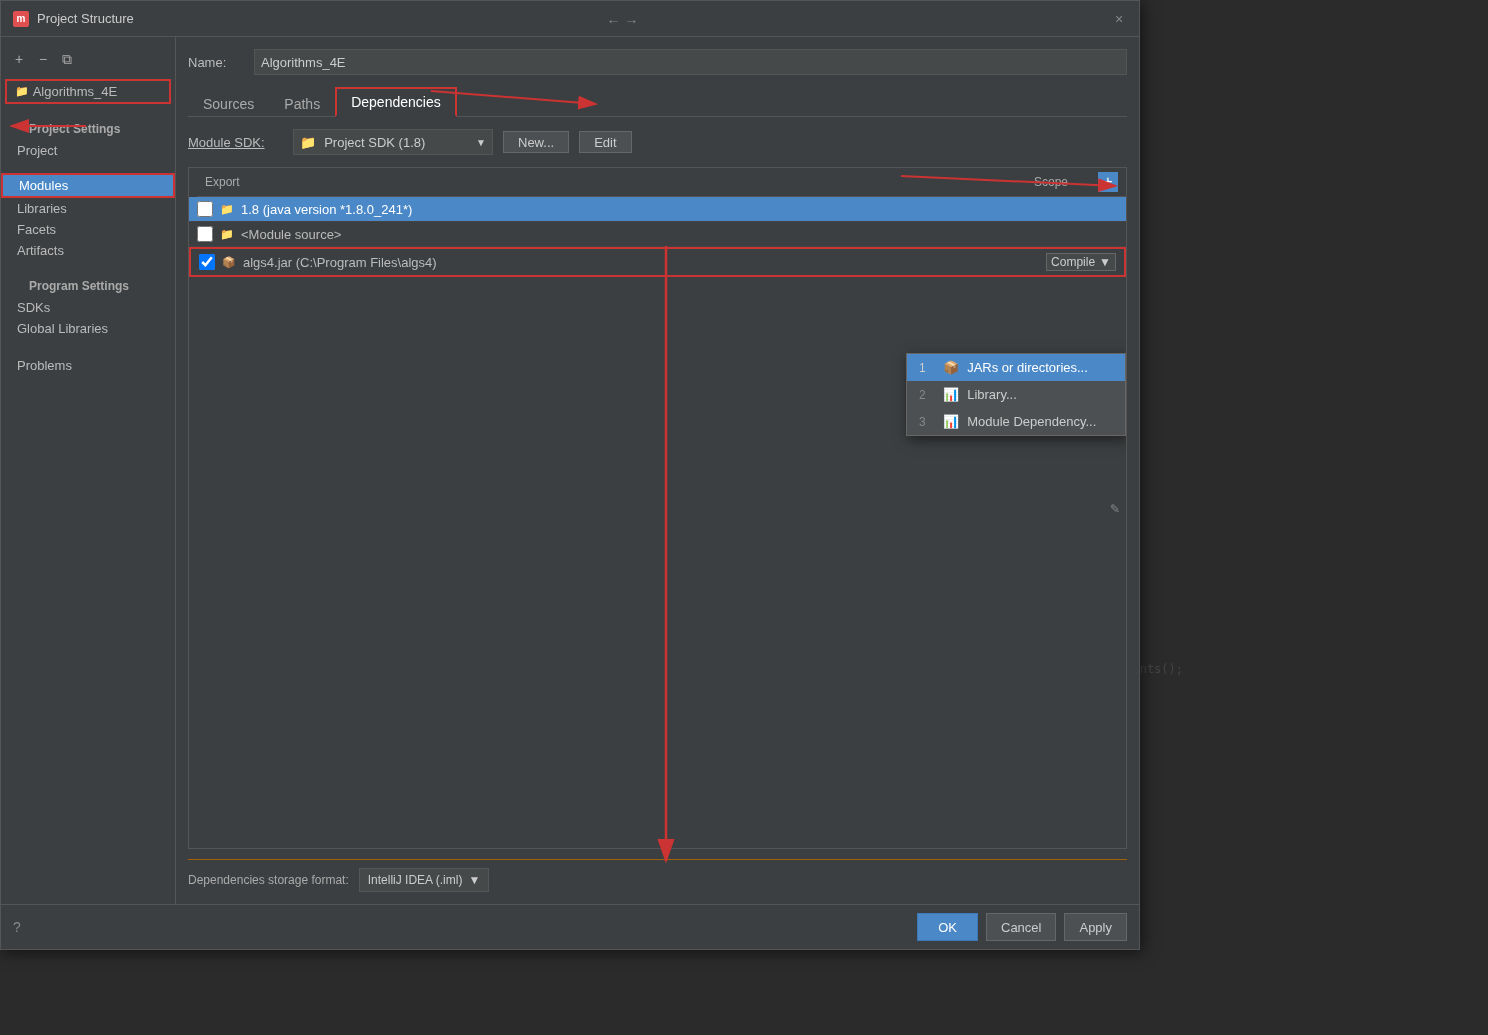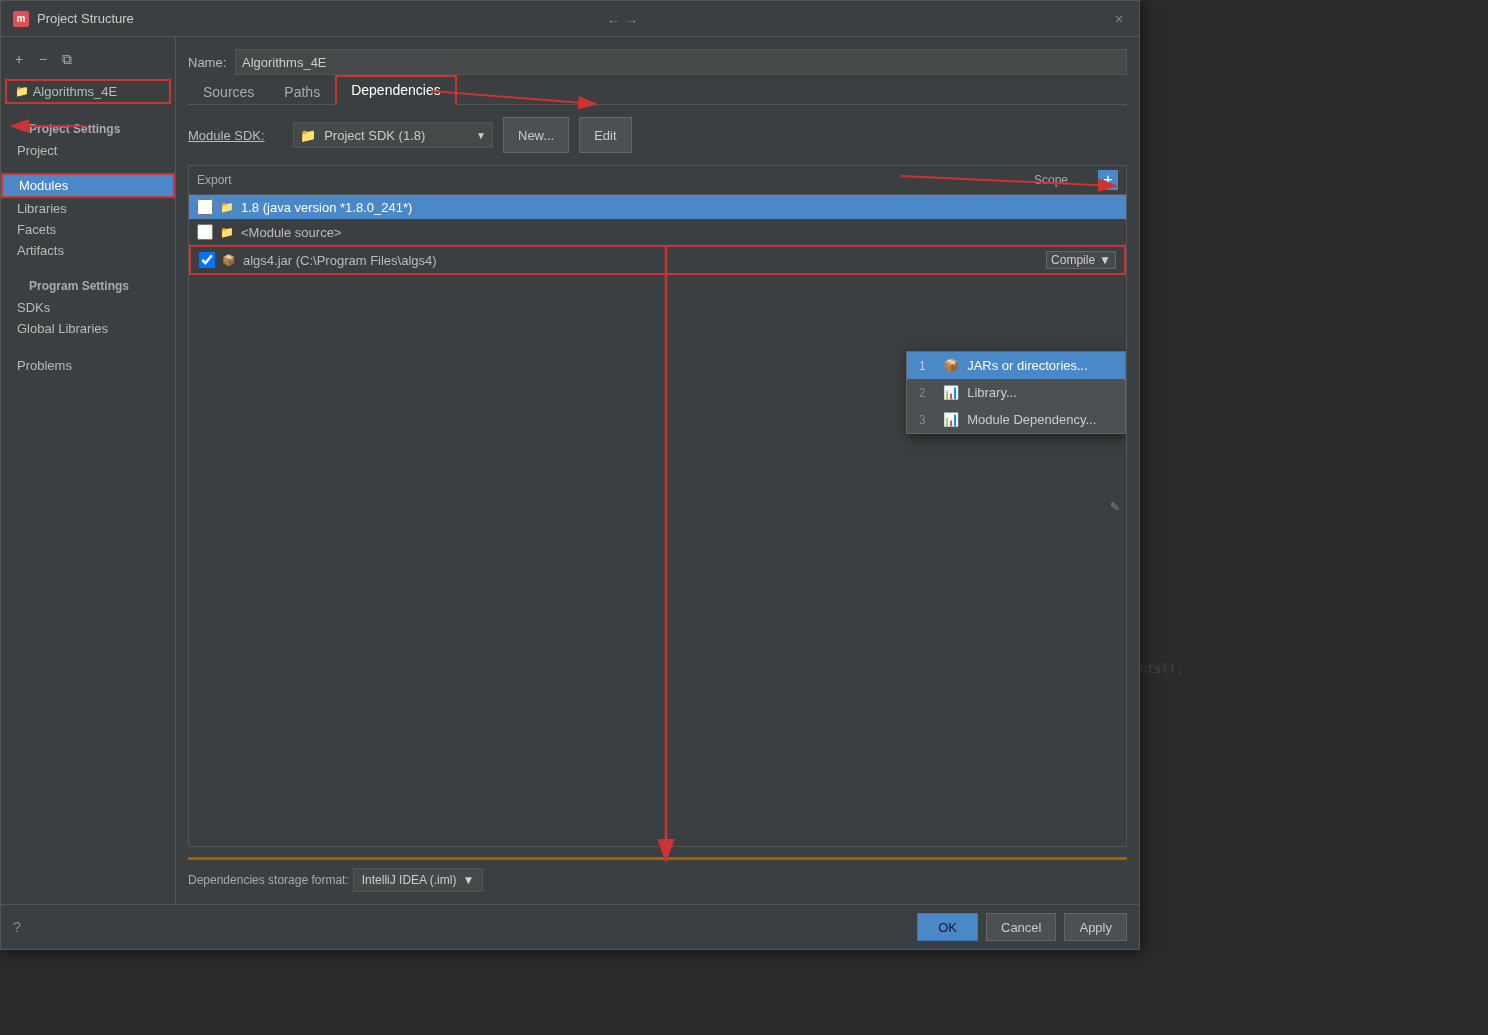--- a/index.html
+++ b/index.html
@@ -153,21 +153,22 @@
       flex: 1;
       display: flex;
       flex-direction: column;
       padding: 12px;
       overflow: hidden;
     }
 
     .name-row {
       display: flex;
       align-items: center;
-      gap: 7px;
+      gap: 26px;
+      margin-bottom: 12px;
     }
     .name-label {
       color: #bbbbbb;
       font-size: 13px;
       min-width: 40px;
     }
     .name-input {
       flex: 1;
       background: #45494a;
       border: 1px solid #555;
@@ -235,41 +236,42 @@
       margin-left: auto;
       font-size: 10px;
     }
     .sdk-btn {
       background: #4c5052;
       border: 1px solid #666;
       color: #cccccc;
       padding: 3px 14px;
       cursor: pointer;
       font-size: 13px;
-      height: 36px;
+      height: 22px;
     }
 
     
     .deps-table-container {
       flex: 1;
       border: 1px solid #555;
       overflow-y: auto;
       position: relative;
       background: #3c3f41;
     }
 
     .deps-header {
       display: flex;
       align-items: center;
       background: #3c3f41;
       border-bottom: 1px solid #555;
       padding: 4px 8px;
       position: sticky;
       top: 0;
       z-index: 5;
+      margin-left: 8px;
     }
     .deps-header-export {
       flex: 1;
       color: #aaaaaa;
       font-size: 12px;
     }
     .deps-header-scope {
       color: #aaaaaa;
       font-size: 12px;
       margin-right: 30px;
@@ -368,24 +370,24 @@
       min-width: 16px;
     }
     .dropdown-item.highlighted .dropdown-item-num {
       color: #ccc;
     }
 
     
     .storage-row {
       display: flex;
       align-items: center;
-      gap: 4px;
+      gap: 10px;
       margin-top: 10px;
       padding-top: 8px;
-      border-top: 3px solid #a16207;
+      border-top: 1px solid #a16207;
     }
     .storage-label {
       color: #aaaaaa;
       font-size: 12px;
     }
     .storage-select {
       background: #45494a;
       border: 1px solid #555;
       color: #cccccc;
       padding: 3px 8px;
@@ -412,21 +414,21 @@
       font-size: 14px;
       cursor: pointer;
     }
     .footer-buttons {
       display: flex;
       gap: 8px;
     }
     .btn-ok {
       background: #4a88c7;
       border: 1px solid #3a78b7;
-      color: #0f172a;
+      color: #ffffff;
       padding: 4px 20px;
       cursor: pointer;
       font-size: 13px;
       height: 28px;
     }
     .btn-cancel, .btn-apply {
       background: #4c5052;
       border: 1px solid #666;
       color: #cccccc;
       padding: 4px 14px;

